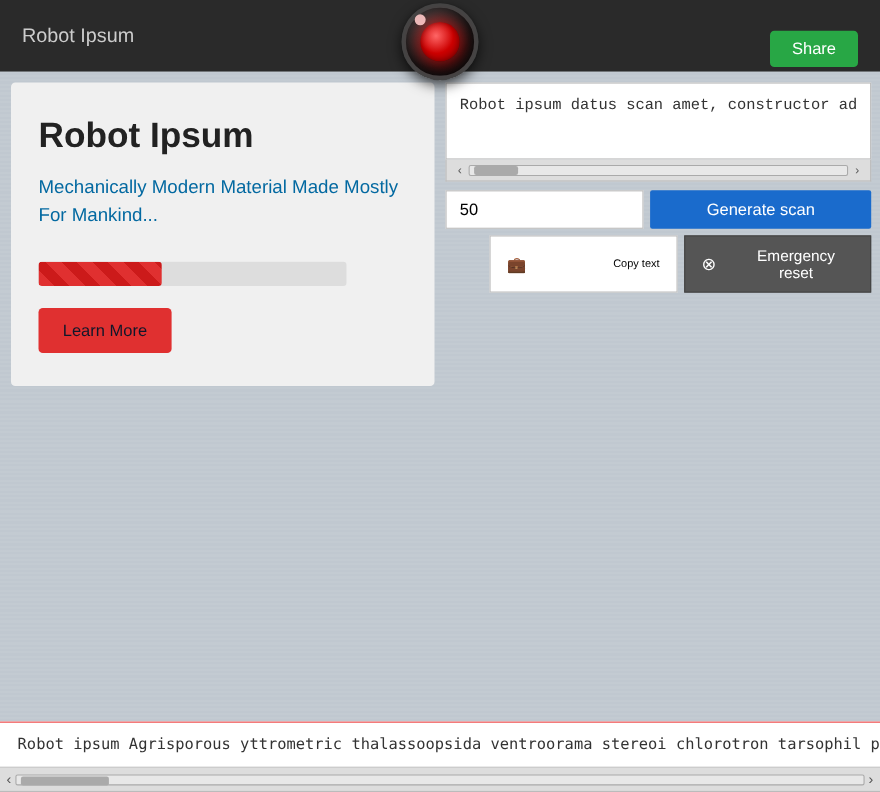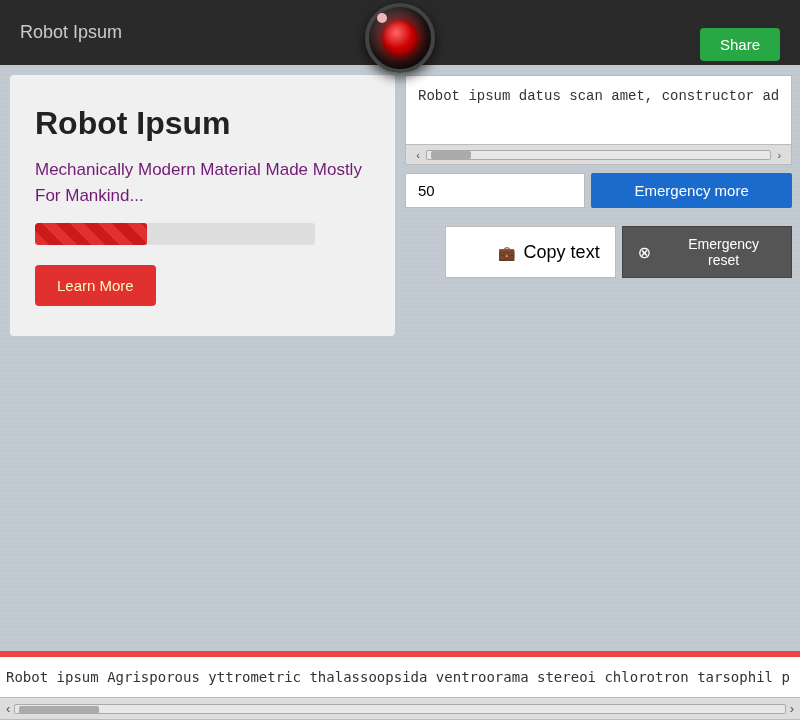--- a/index.html
+++ b/index.html
@@ -108,23 +108,23 @@
       margin-top: 10px;
     }
     .app-title {
       font-size: 32px;
       font-weight: bold;
       color: #222;
       margin-bottom: 15px;
     }
     .app-subtitle {
       font-size: 17px;
-      color: #701a75;
+      color: #0369a1;
       line-height: 1.5;
-      margin-bottom: 15px;
+      margin-bottom: 30px;
     }
     .progress-bar-container {
       background: #ddd;
       height: 22px;
       border-radius: 3px;
       margin-bottom: 20px;
       overflow: hidden;
       width: 280px;
     }
     .progress-bar-fill {
@@ -134,21 +134,21 @@
         45deg,
         #e03030,
         #e03030 10px,
         #cc1a1a 10px,
         #cc1a1a 20px
       );
       border-radius: 3px;
     }
     .learn-more-btn {
       background: #e03030;
-      color: #fef9c3;
+      color: #0f172a;
       border: none;
       padding: 12px 22px;
       font-size: 15px;
       border-radius: 4px;
       cursor: pointer;
     }
 
     
     .right-panel {
       flex: 1;
@@ -209,21 +209,21 @@
       height: 8px;
       background: #aaa;
       border-radius: 2px;
       position: absolute;
       left: 4px;
     }
 
     .controls-row {
       display: flex;
       gap: 6px;
-      margin-bottom: 18px;
+      margin-bottom: 6px;
       align-items: center;
     }
     .word-count-input {
       border: 1px solid #bbb;
       padding: 8px 12px;
       font-size: 15px;
       width: 180px;
       background: white;
     }
     .generate-btn {
@@ -239,26 +239,26 @@
 
     .action-row {
       display: flex;
       gap: 6px;
     }
     .copy-text-btn {
       flex: 1;
       background: white;
       border: 1px solid #bbb;
       padding: 9px 15px;
-      font-size: 18px;
+      font-size: 10px;
       cursor: pointer;
       display: flex;
       align-items: center;
       gap: 8px;
-      justify-content: flex-end;
+      justify-content: space-between;
       margin-left: 40px;
     }
     .emergency-reset-btn {
       flex: 1;
       background: #555;
       color: white;
       border: 1px solid #444;
       padding: 9px 15px;
       font-size: 14px;
       cursor: pointer;
@@ -271,23 +271,23 @@
     
     .bottom-area {
       position: absolute;
       bottom: 0;
       left: 0;
       right: 0;
       background: white;
     }
     .bottom-text-output {
       background: white;
-      border-top: 6px solid #ef4444;
+      border-top: 1px solid #ef4444;
       border-bottom: 1px solid #bbb;
-      padding: 12px 6px;
+      padding: 12px 16px;
       font-family: monospace;
       font-size: 14px;
       color: #333;
       white-space: nowrap;
       overflow: hidden;
     }
     .bottom-scrollbar-row {
       background: #ddd;
       height: 22px;
       display: flex;
@@ -352,21 +352,21 @@
     <div class="scrollbar-row">
       <span class="scroll-left-arrow">‹</span>
       <div class="scrollbar-track">
         <div class="scrollbar-thumb"></div>
       </div>
       <span class="scroll-right-arrow">›</span>
     </div>
 
     <div class="controls-row">
       <input class="word-count-input" type="text" value="50" style="">
-      <button class="generate-btn">Emergency more</button>
+      <button class="generate-btn">Generate scan</button>
     </div>
 
     <div class="action-row">
       <button class="copy-text-btn">
         <span class="briefcase-icon"></span>
         <span>Copy text</span>
       </button>
       <button class="emergency-reset-btn">
         <span class="reset-icon"></span>
         <span>Emergency reset</span>

